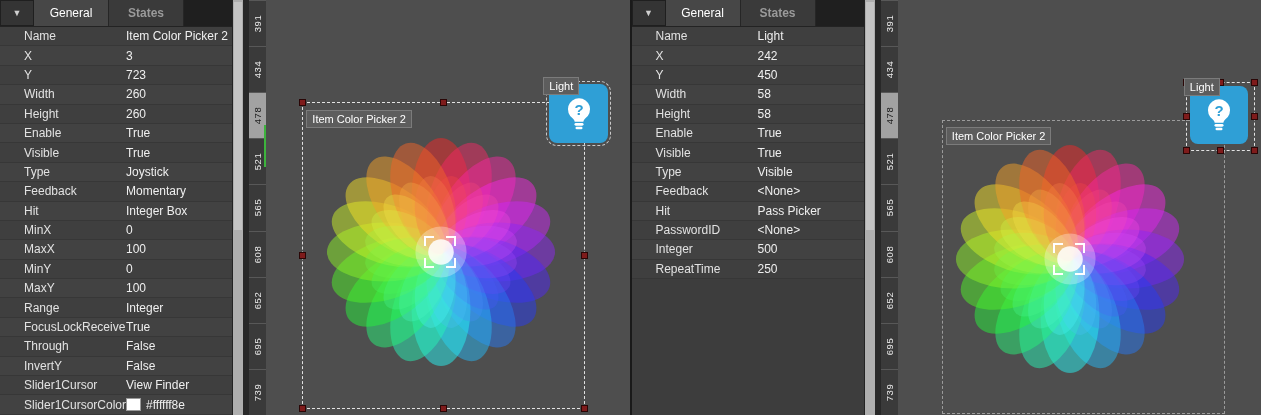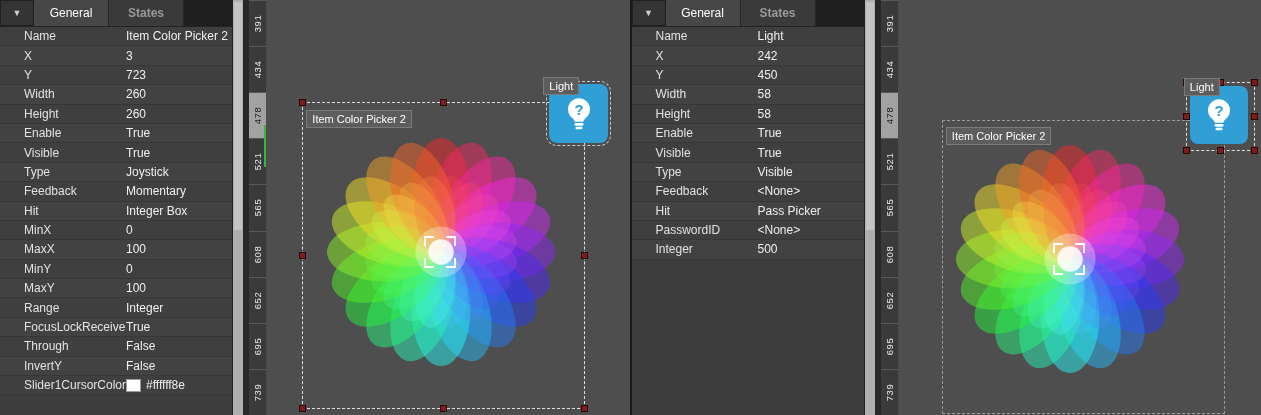--- a/index.html
+++ b/index.html
@@ -185,20 +185,26 @@
         <div class="prop-row">
           <div class="prop-label">Through</div>
           <div class="prop-value">
             <span>False</span>
           </div>
         </div>
         <div class="prop-row">
           <div class="prop-label">InvertY</div>
           <div class="prop-value">
             <span>False</span>
+          </div>
+        </div>
+        <div class="prop-row">
+          <div class="prop-label">Slider1Cursor</div>
+          <div class="prop-value">
+            <span>View Finder</span>
           </div>
         </div>
         <div class="prop-row">
           <div class="prop-label">Slider1CursorColor</div>
           <div class="prop-value">
             <span class="swatch" style="background: rgb(255, 255, 255);"></span>
             <span>#ffffff8e</span>
           </div>
         </div>
       </div>
@@ -386,20 +392,26 @@
           <div class="prop-value">
             <span>&lt;None&gt;</span>
           </div>
         </div>
         <div class="prop-row">
           <div class="prop-label">Integer</div>
           <div class="prop-value">
             <span>500</span>
           </div>
         </div>
+        <div class="prop-row">
+          <div class="prop-label">RepeatTime</div>
+          <div class="prop-value">
+            <span>250</span>
+          </div>
+        </div>
       </div>
   </section>
   <div class="vscroll">
       <div class="thumb"></div>
     </div>
   <div class="gutter"></div>
   <div class="ruler">
       <div class="ruler-seg">
         <span class="ruler-num">391</span>
       </div>

